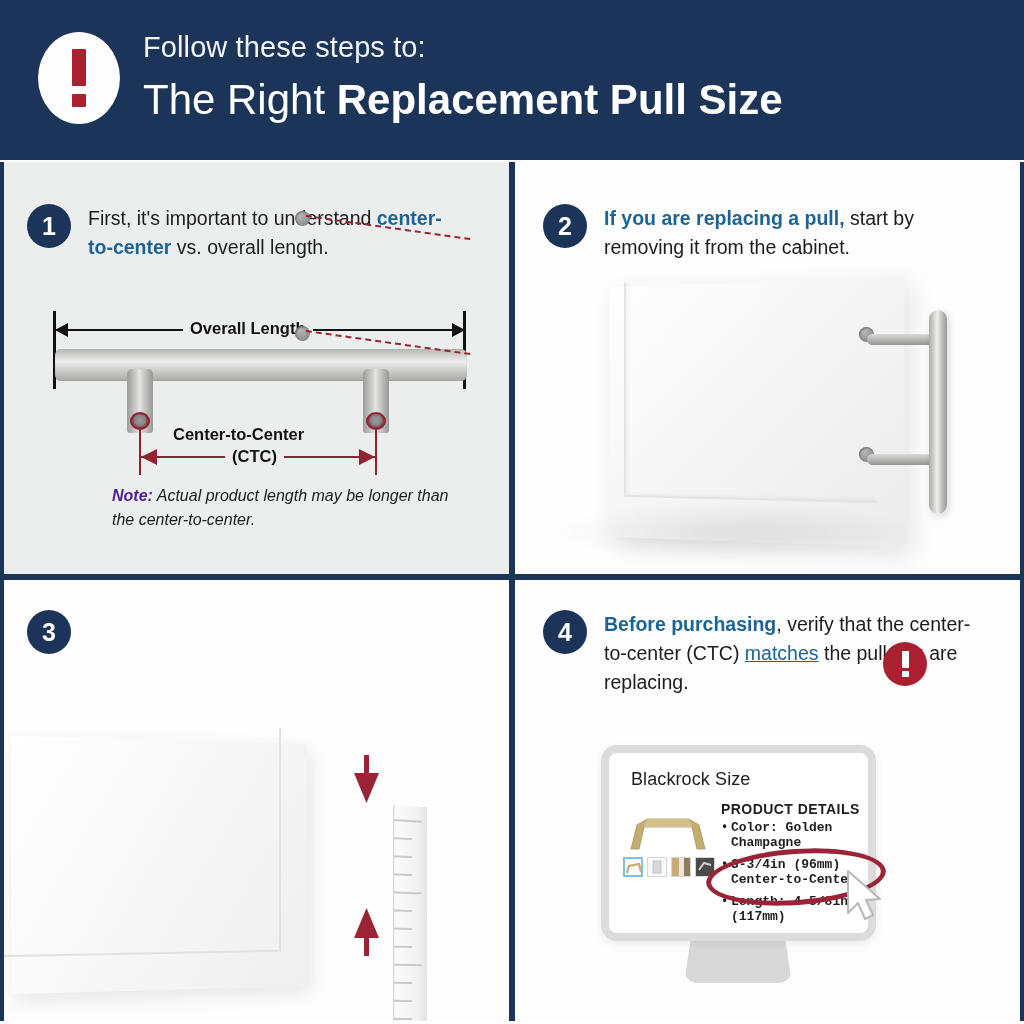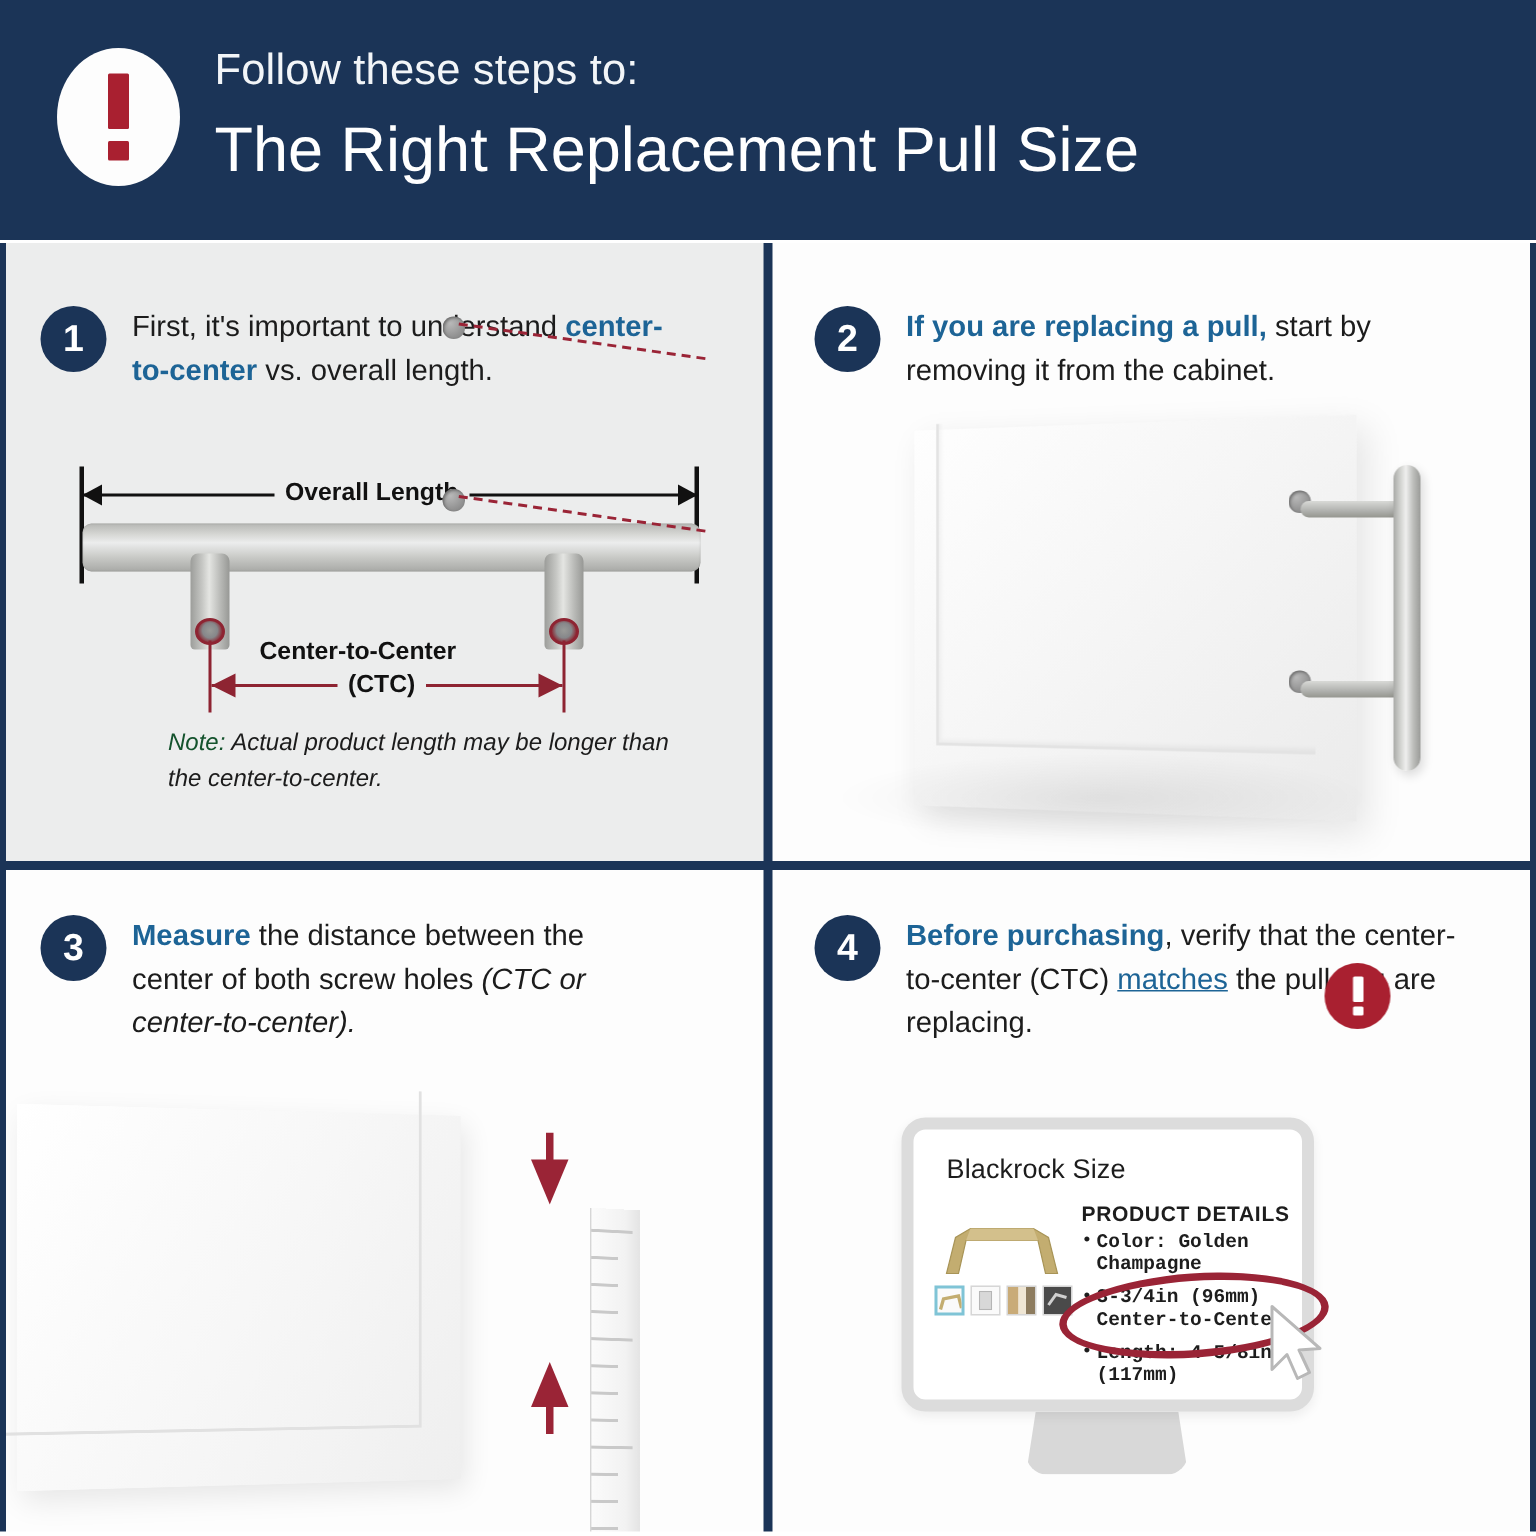--- a/index.html
+++ b/index.html
@@ -47,21 +47,21 @@
     color: #ffffff;
   }
   .header-line1 {
     font-size: 29px; font-weight: 300; letter-spacing: 0.1px;
     line-height: 40px; color: #f2f5f8;
   }
   .header-line2 {
     font-size: 42px; line-height: 58px; margin-top: 4px;
     font-weight: 300; color: #ffffff; white-space: nowrap;
   }
-  .header-line2 .bold { font-weight: 400; }
+  .header-line2 .bold { font-weight: 700; }
 
   
   .quad {
     position: absolute;
     overflow: hidden;
   }
   .q1 { left: 0;   top: 162px; width: 509px; height: 412px; background: #eceded; }
   .q2 { left: 515px; top: 162px; width: 509px; height: 412px; background: #fdfdfd; }
   .q3 { left: 0;   top: 580px; width: 509px; height: 444px; background: #fdfdfd; }
   .q4 { left: 515px; top: 580px; width: 509px; height: 444px; background: #fdfdfd; }
@@ -163,21 +163,21 @@
     width: 0; height: 0; border-top: 8px solid transparent;
     border-bottom: 8px solid transparent; border-left: 16px solid #8e2432;
   }
   .ctc-text  { left: 121px; top: 118px; }
   .ctc-text2 { left: 180px; top: 140px; }
 
   .note {
     position: absolute; left: 112px; top: 322px; width: 340px;
     font-size: 16px; line-height: 24px; font-style: italic; color: #1c1c1c;
   }
-  .note b { color: #14532d; font-style: italic; font-weight: 400; }
+  .note b { color: #4c1d95; font-style: italic; font-weight: 700; }
 
   
   .q2-photo { position: absolute; left: 0; top: 0; width: 509px; height: 412px; }
   .door {
     position: absolute; left: 86px; top: 120px; width: 300px; height: 260px;
     background: linear-gradient(135deg, #fefefe 0%, #f6f6f6 45%, #ebebeb 100%);
     transform: perspective(700px) rotateY(-11deg);
     box-shadow: 6px 8px 22px rgba(0,0,0,.10);
   }
   .door-inner {
@@ -373,21 +373,20 @@
   </div>
 
   <div class="quad q3">
     <div class="q3-photo">
       <div class="q3-door">
         <div class="q3-door-inner"></div>
       </div>
     </div>
     <div class="step-head">
       <div class="badge">3</div>
-      <div class="step-body"><span class="accent">Measure</span><span> the distance between the center of both screw holes </span><span class="ital">(CTC or center-to-center).</span></div>
     </div>
   </div>
 
   <div class="hole q3-hole1"></div>
   <div class="hole q3-hole2"></div>
   <div class="dash-line q3-dash1"></div>
   <div class="dash-line q3-dash2"></div>
 
   <svg class="q3-arrow-down" width="30" height="56">
     <rect x="12" y="0" width="5" height="22" fill="#9a2436"></rect>

